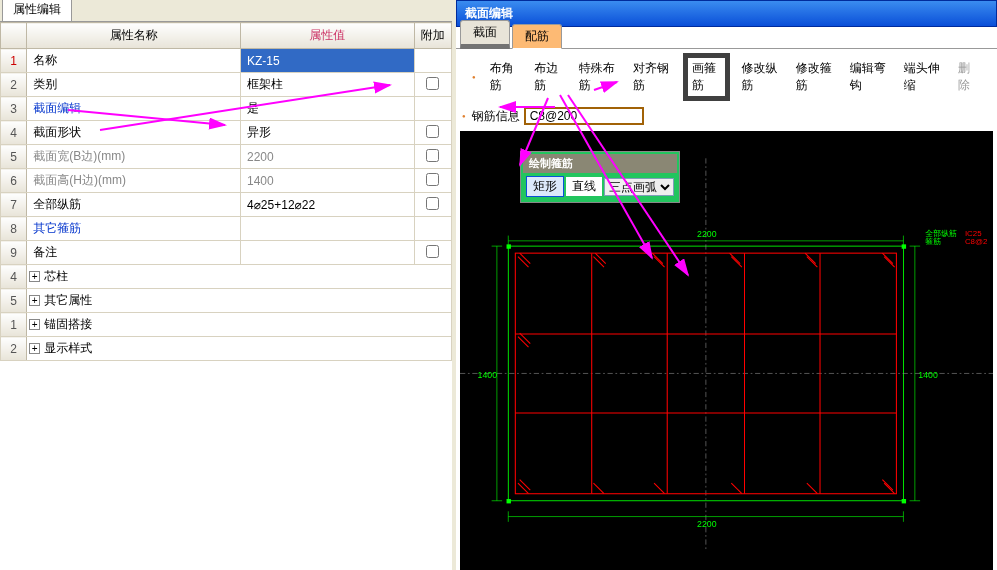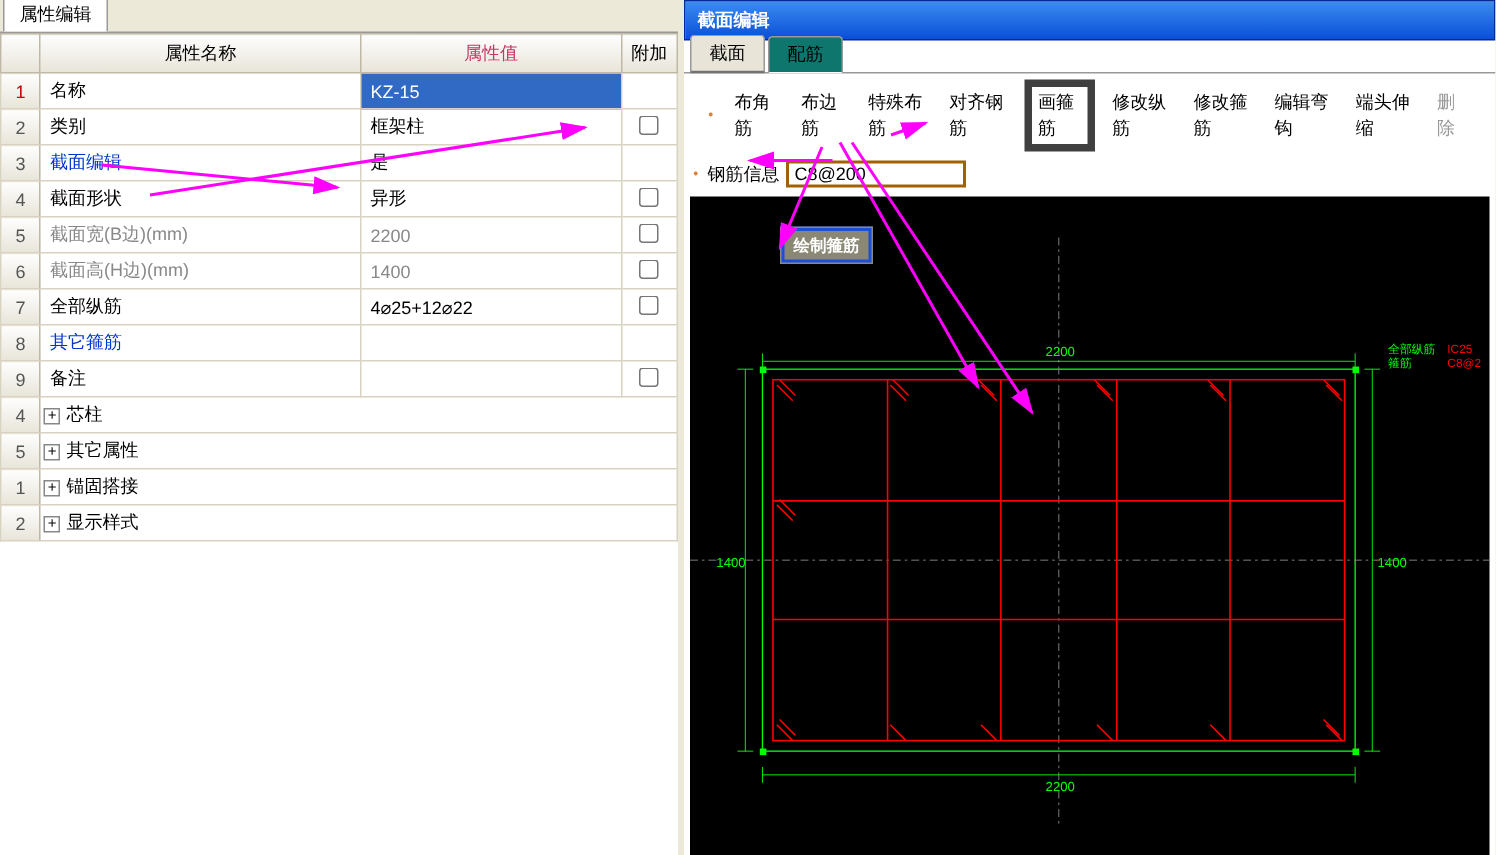--- a/index.html
+++ b/index.html
@@ -111,27 +111,27 @@
   border-bottom: 1px solid #999;
   padding-left: 4px;
 }
 .section-tabs .tab {
   border: 1px solid #999;
   border-bottom: 1px solid #fff;
   padding: 3px 12px;
   margin-right: 2px;
   border-top-left-radius: 3px;
   border-top-right-radius: 3px;
-  background: #0f766e;
+  background: #fdba74;
   position: relative;
   top: 1px;
 }
 .section-tabs .tab.inactive {
   background: #e8e4d8;
-  border-bottom: 2px solid #737373;
+  border-bottom: 5px solid #737373;
 }
 .toolbar-row {
   padding: 4px 16px;
   display: flex;
   align-items: center;
   gap: 8px;
   font-size: 12px;
 }
 .toolbar-row .tb-btn {
   padding: 2px 4px;
@@ -163,21 +163,21 @@
   background: #000;
   margin: 0 4px 4px 4px;
   position: relative;
   height: 448px;
   overflow: hidden;
 }
 .float-panel {
   position: absolute;
   left: 60px;
   top: 20px;
-  background: #1d4ed8;
+  background: #22c55e;
   border: 1px solid #888;
   padding: 2px;
   z-index: 5;
 }
 .float-panel .fp-title {
   background: #8a8774;
   color: #fff;
   padding: 2px 6px;
   font-size: 11px;
   font-weight: bold;
@@ -331,20 +331,27 @@
       <span class="tb-btn gray">删除</span>
     </div>
     <div class="info-row">
       <span class="dot">●</span>
       <span>钢筋信息</span>
       <input class="steel-input" value="C8@200" style="">
     </div>
     <div class="canvas-area">
       <div class="float-panel">
         <div class="fp-title">绘制箍筋</div>
+        <div class="fp-controls">
+          <span class="fp-btn">矩形</span>
+          <span class="fp-txt">直线</span>
+          <select>
+            <option>三点画弧</option>
+          </select>
+        </div>
       </div>
       <svg class="drawing-svg" viewBox="0 0 607 448">
 
         <rect class="col-outer" x="55" y="100" width="450" height="290"></rect>
 
         <rect class="corner" x="53" y="98" width="5" height="5"></rect>
         <rect class="corner" x="503" y="98" width="5" height="5"></rect>
         <rect class="corner" x="53" y="388" width="5" height="5"></rect>
         <rect class="corner" x="503" y="388" width="5" height="5"></rect>
 

